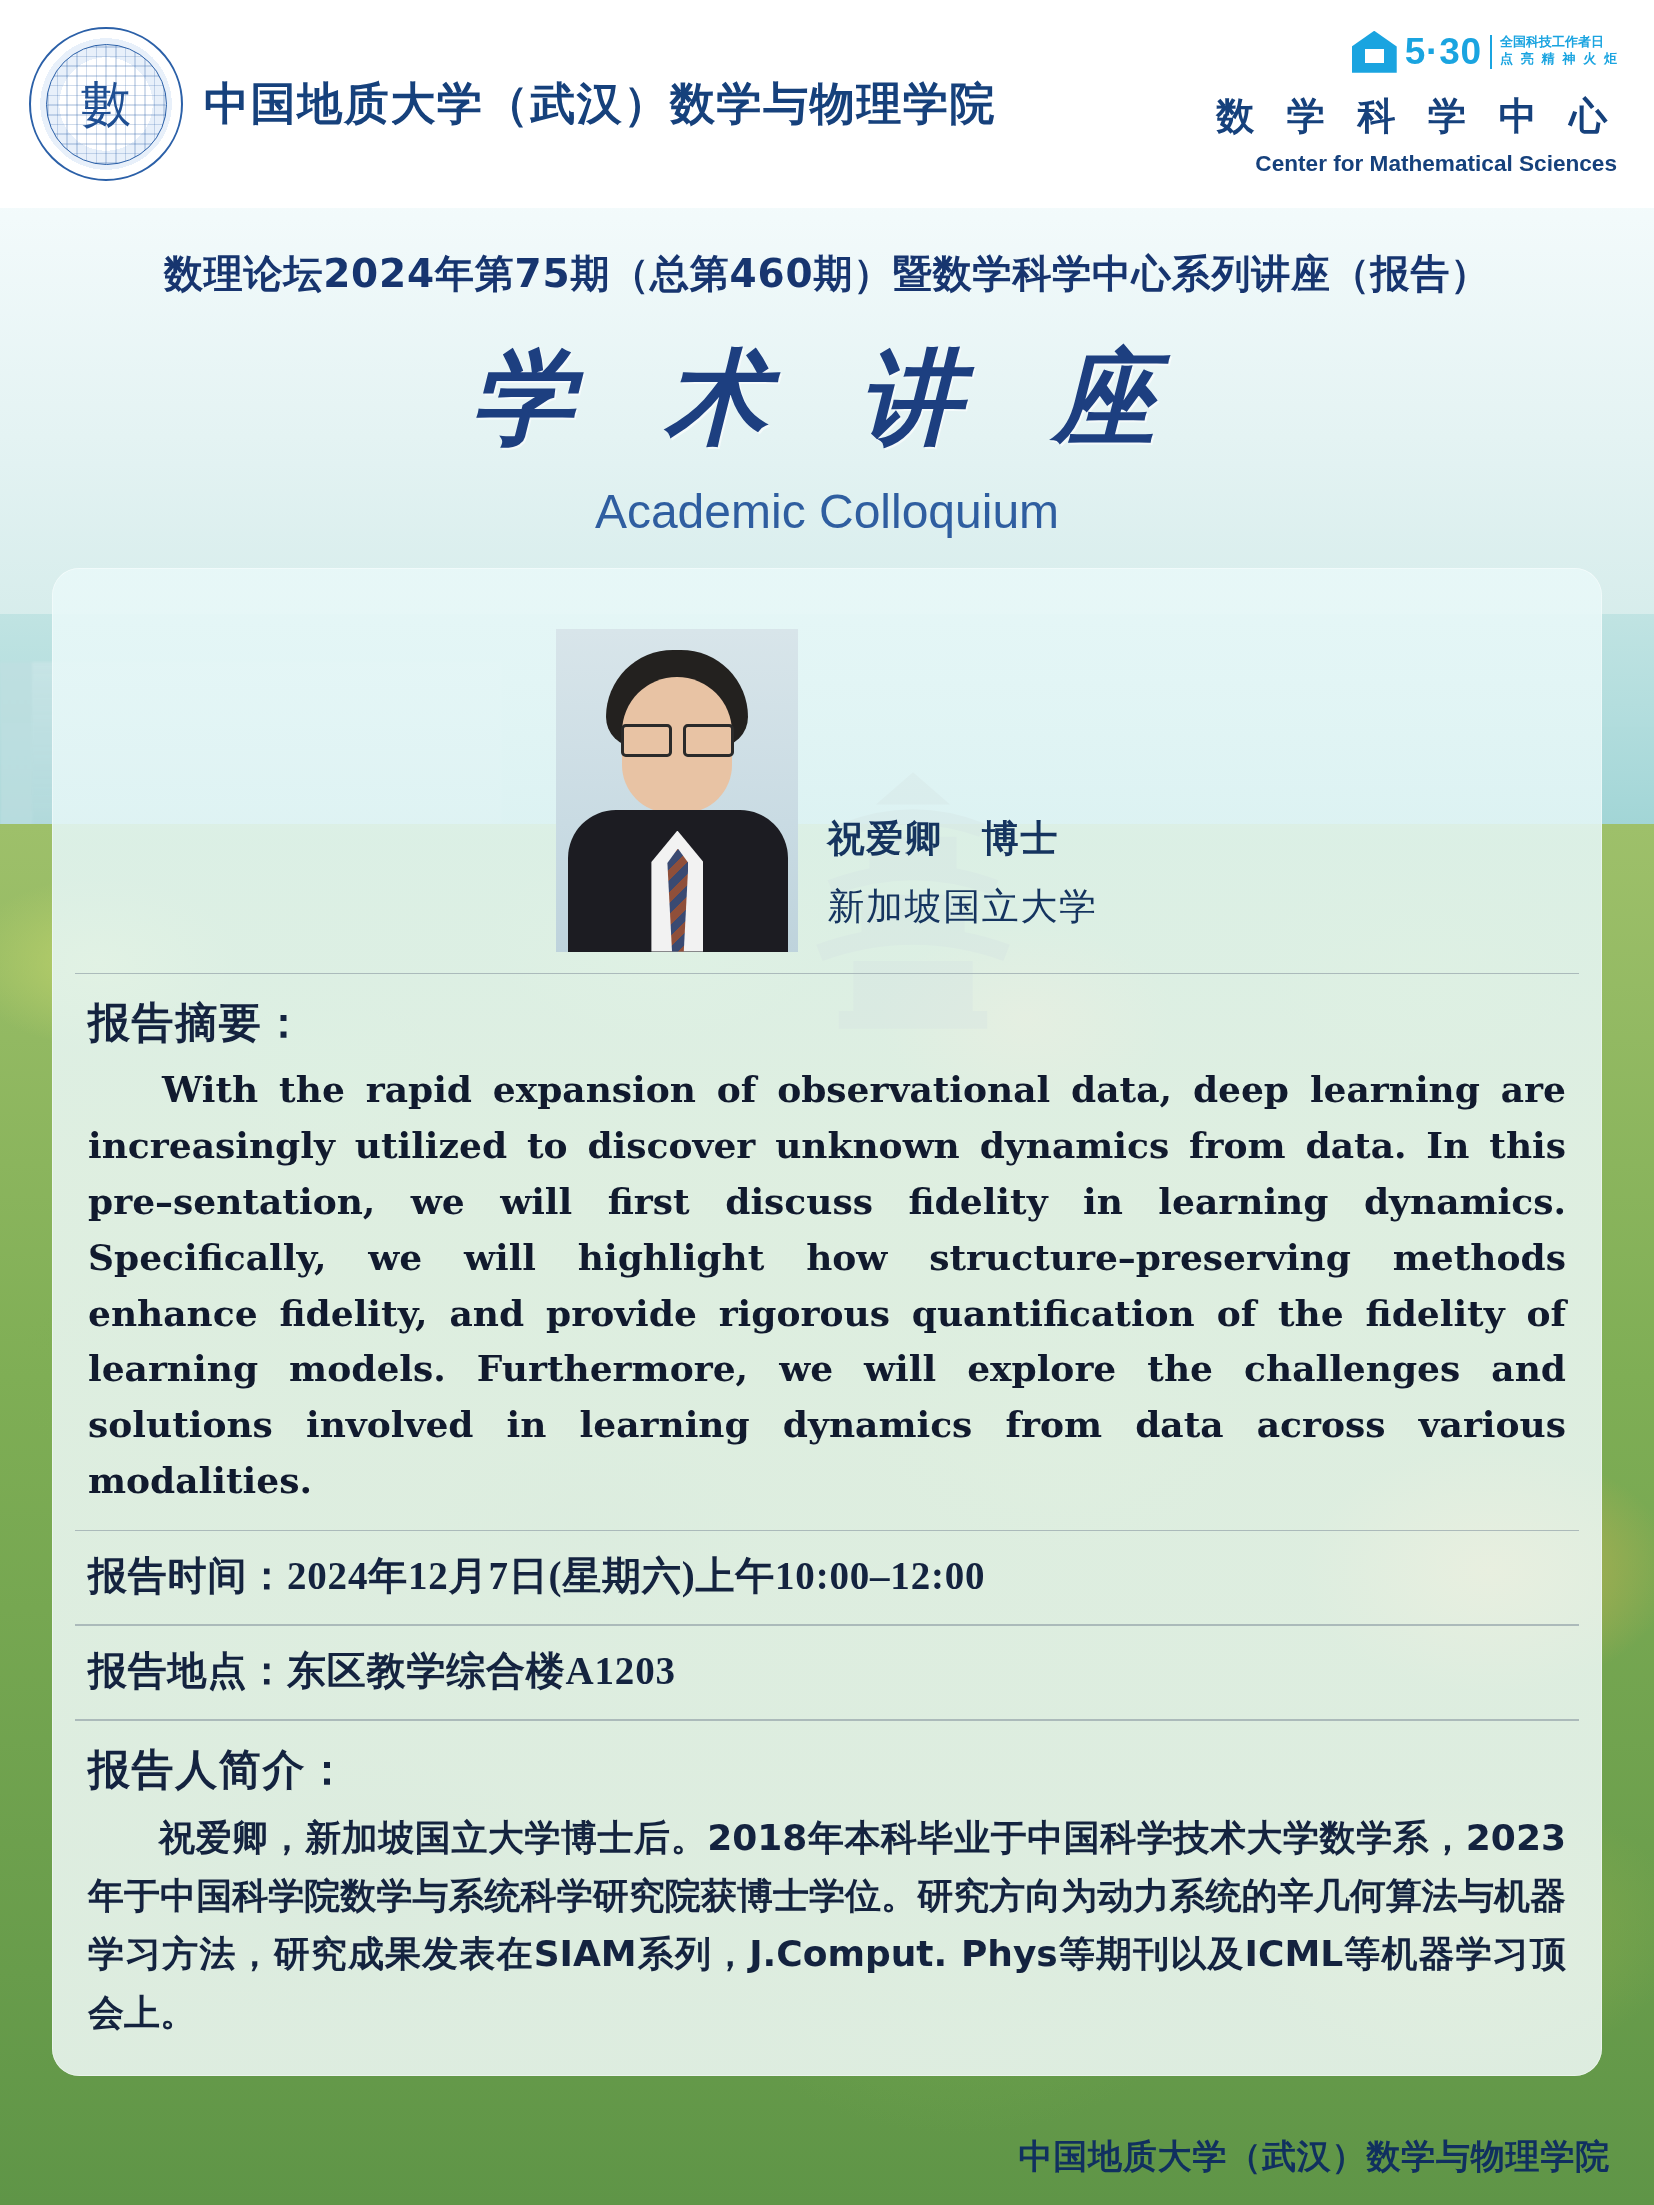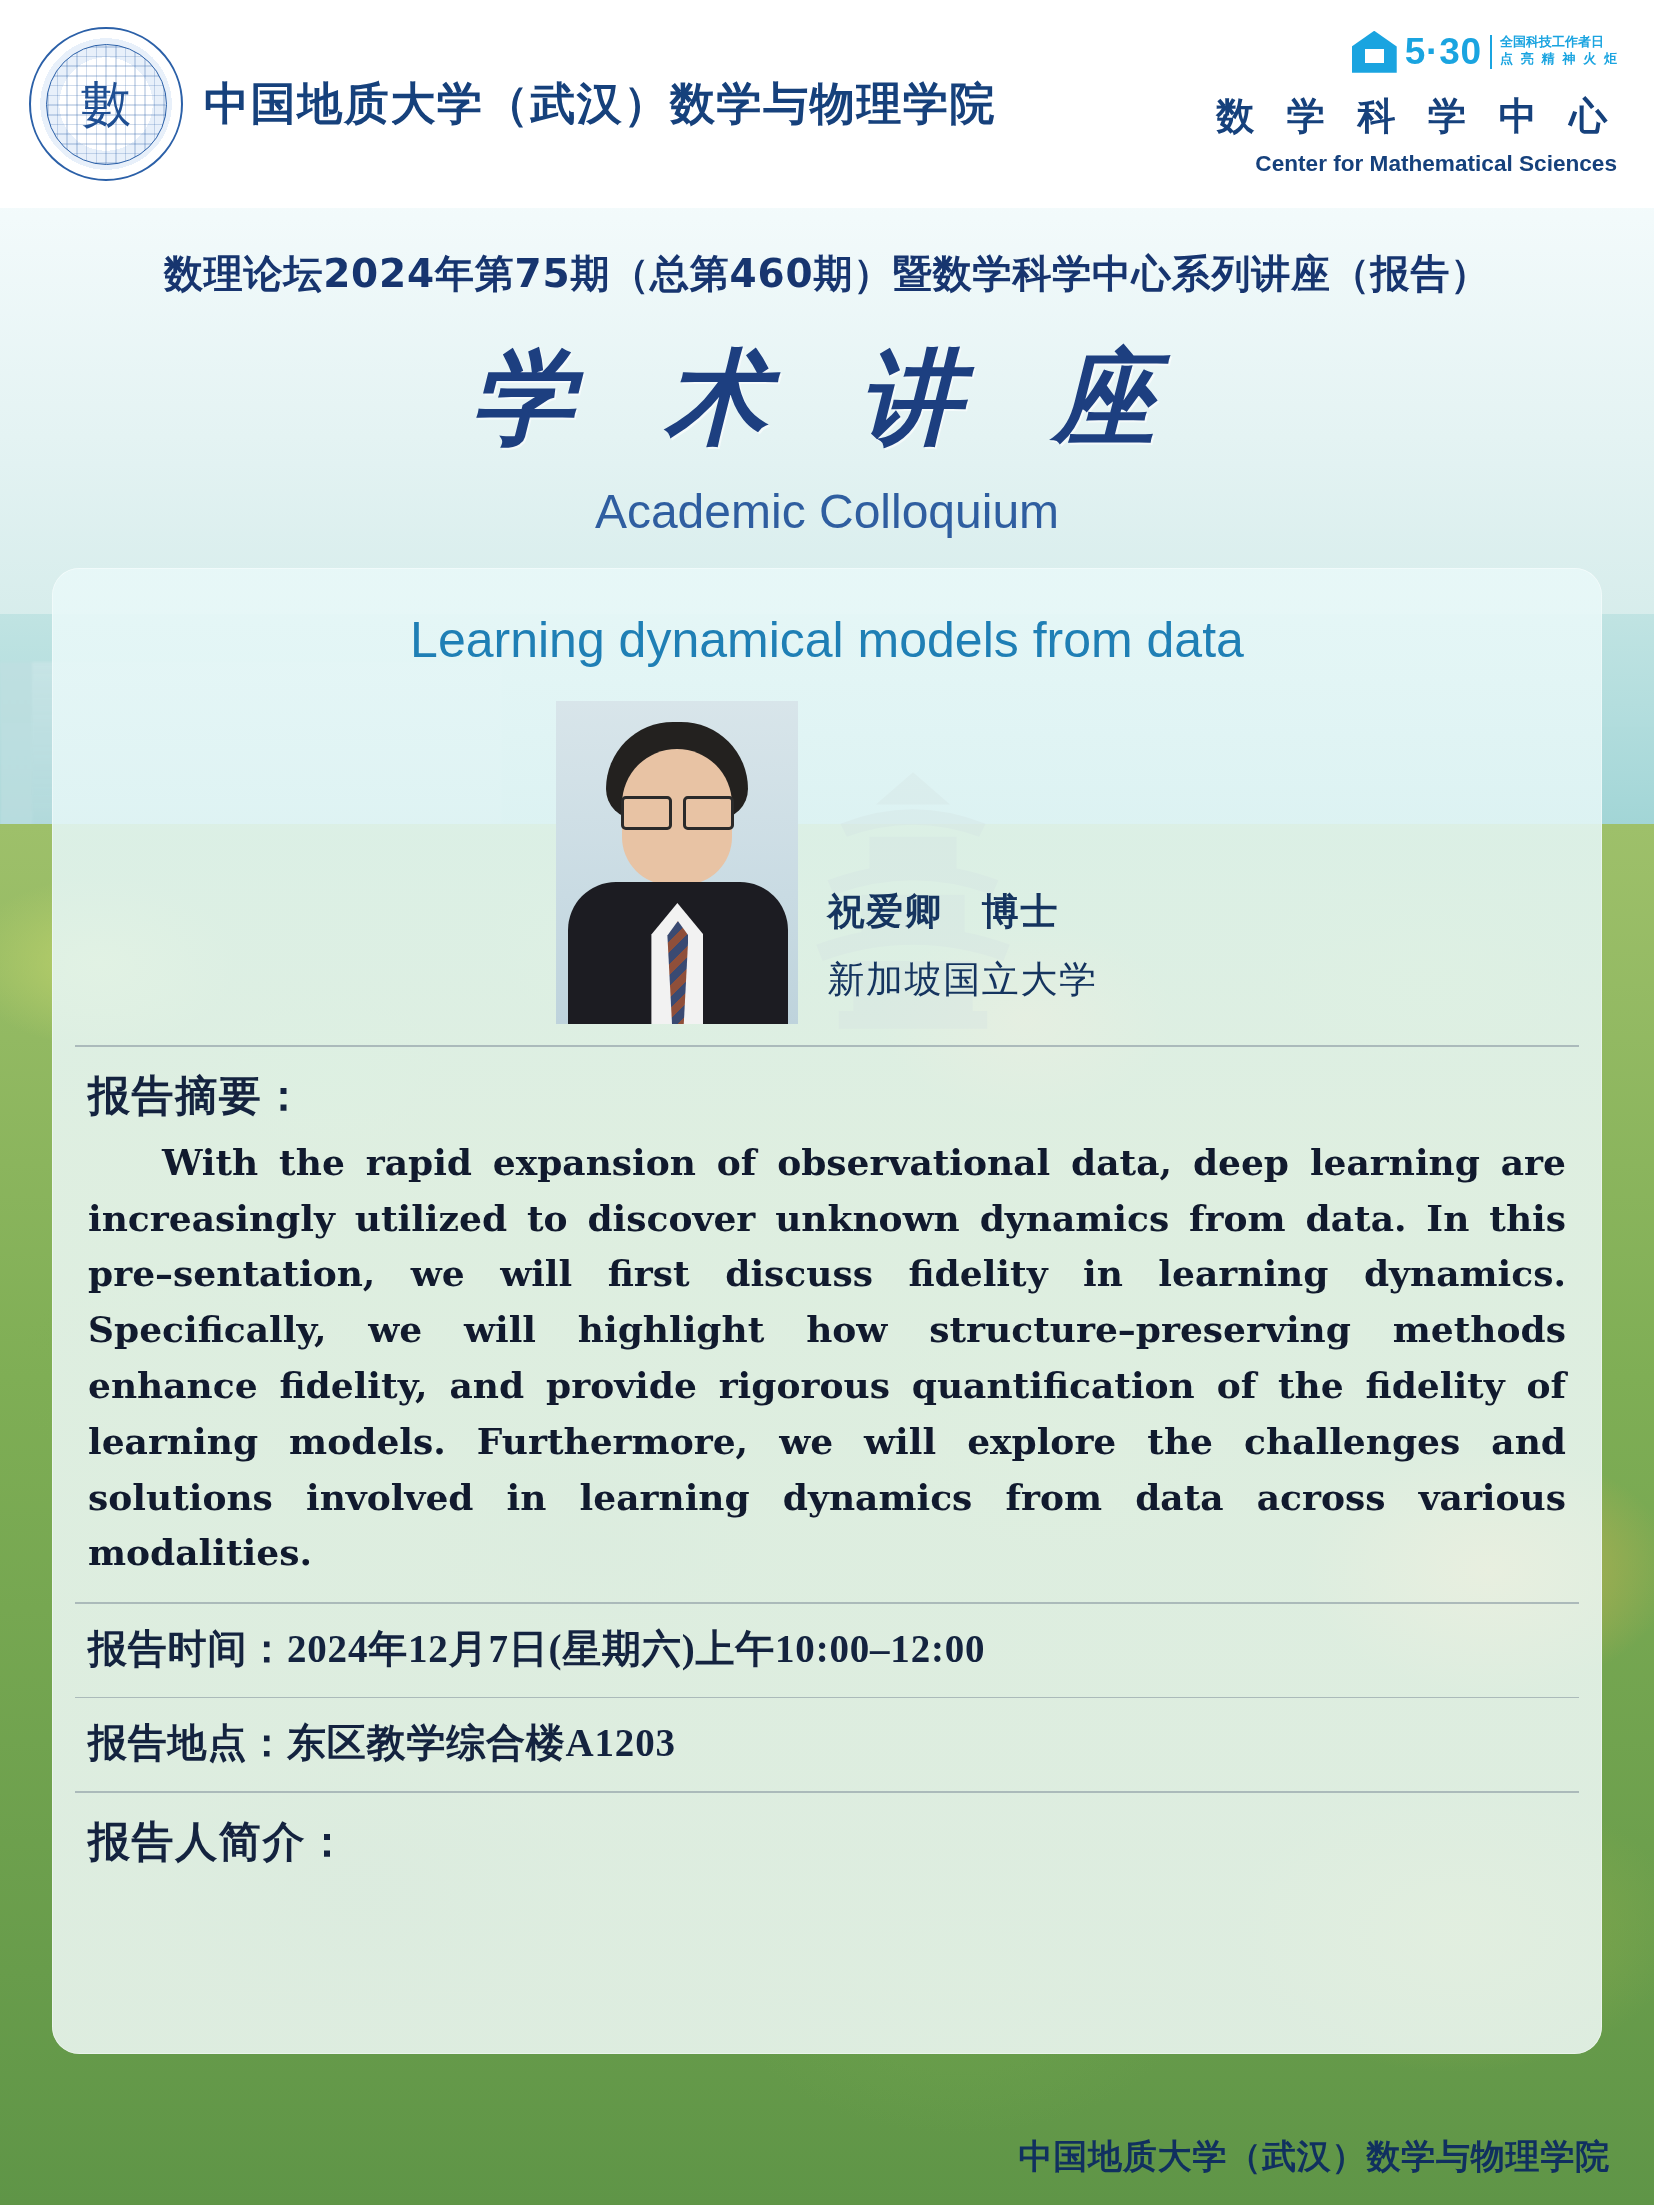--- a/index.html
+++ b/index.html
@@ -407,21 +407,20 @@
       <div class="center-cn">数 学 科 学 中 心</div>
       <div class="center-en">Center for Mathematical Sciences</div>
     </div>
   </div>
 
   <div class="series-title">数理论坛2024年第75期（总第460期）暨数学科学中心系列讲座（报告）</div>
   <div class="big-cn">学 术 讲 座</div>
   <div class="big-en">Academic Colloquium</div>
 
   <div class="card">
-    <div class="talk-title">Learning dynamical models from data</div>
 
     <div class="speaker-row">
       <div class="photo">
         <div class="hair"></div>
         <div class="face"></div>
         <div class="glasses"></div>
         <div class="suit"></div>
         <div class="shirt"></div>
         <div class="tie"></div>
       </div>
@@ -439,20 +438,21 @@
     <div class="info-line">
       <span class="label">报告时间：</span><span>2024年12月7日(星期六)上午10:00–12:00</span>
     </div>
     <div class="rule"></div>
     <div class="info-line">
       <span class="label">报告地点：</span><span>东区教学综合楼A1203</span>
     </div>
 
     <div class="rule"></div>
     <div class="sec-head">报告人简介：</div>
+    <div class="bio">祝爱卿，新加坡国立大学博士后。2018年本科毕业于中国科学技术大学数学系，2023年于中国科学院数学与系统科学研究院获博士学位。研究方向为动力系统的辛几何算法与机器学习方法，研究成果发表在SIAM系列，J.Comput. Phys等期刊以及ICML等机器学习顶会上。</div>
   </div>
 
   <div class="footer">
     <div>中国地质大学（武汉）数学与物理学院</div>
   </div>
 
 </div>
 
 
 </body></html>

